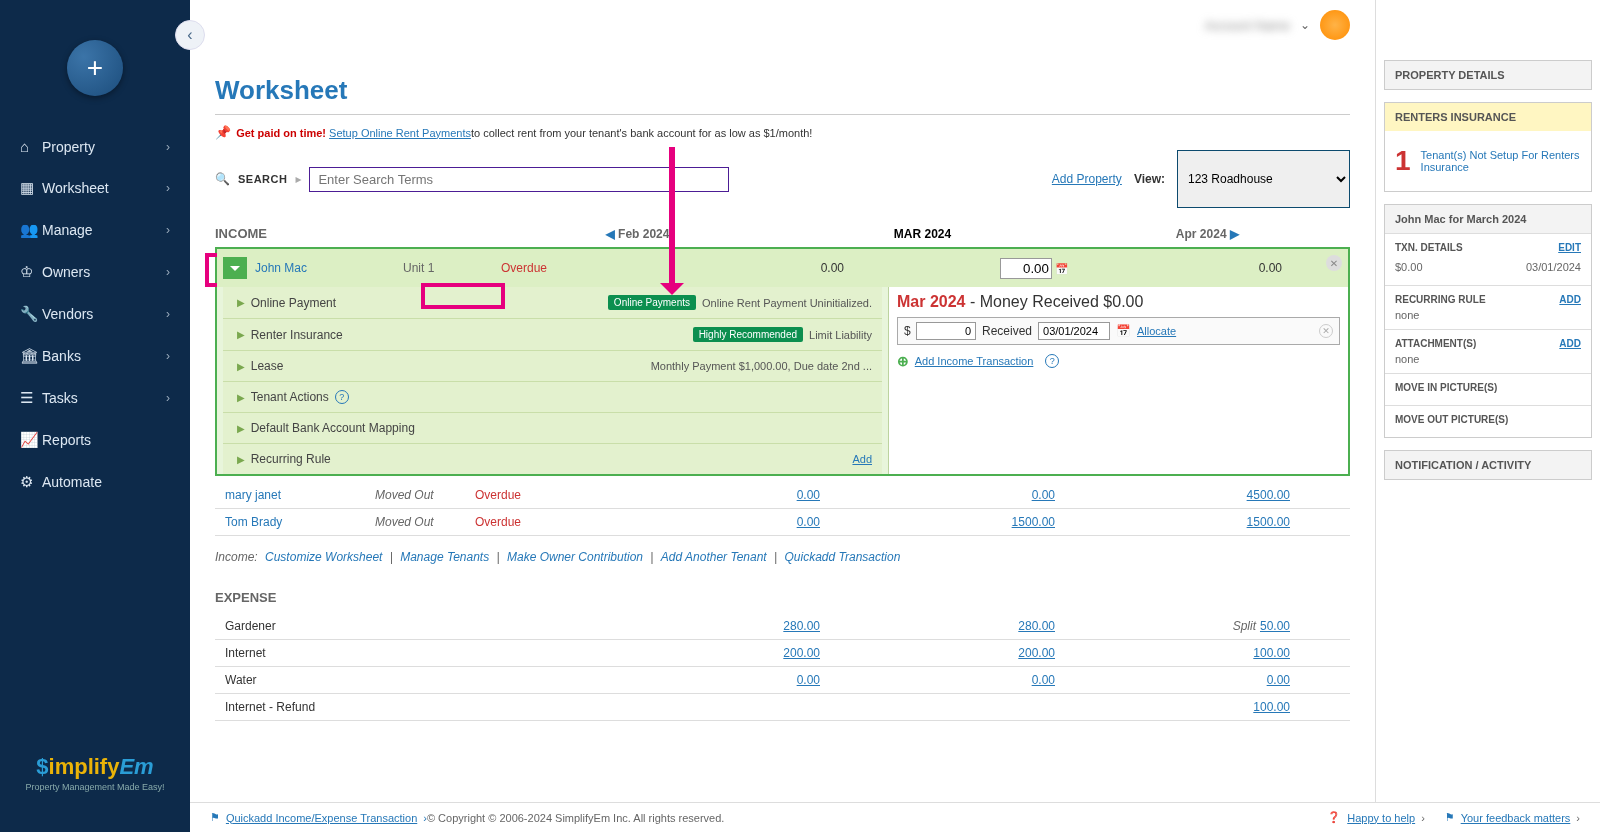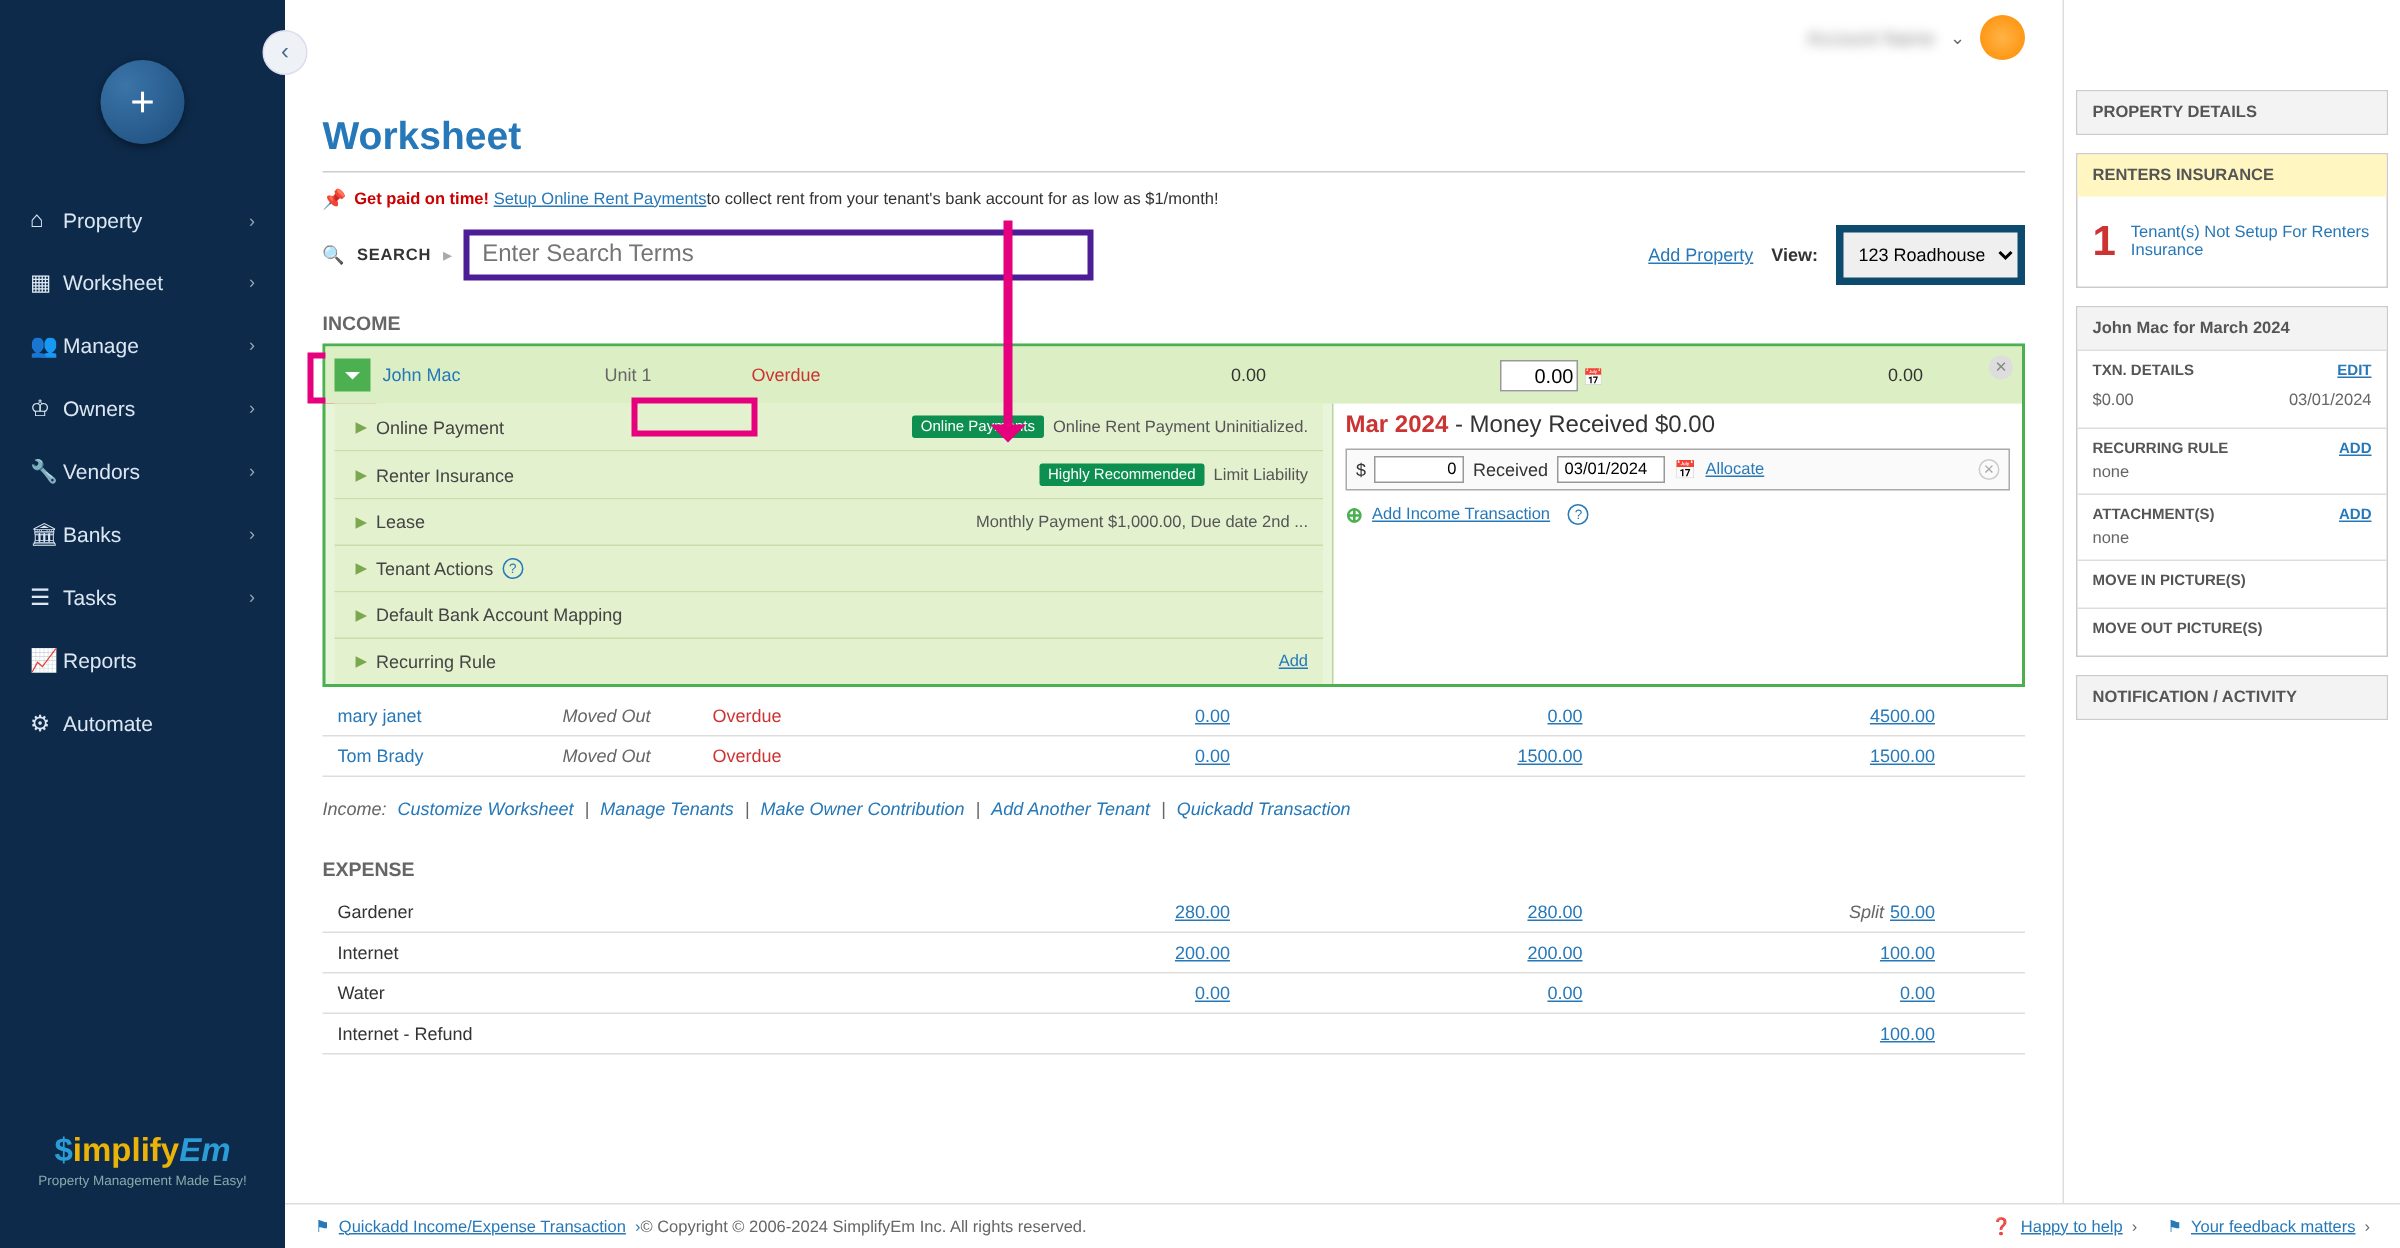--- a/index.html
+++ b/index.html
@@ -27,25 +27,25 @@
 h1.page-title{color:#2678b8;font-weight:bold;font-size:26px;margin:55px 0 8px}
 .divider{border-bottom:1px solid #ccc;margin-bottom:10px}
 .promo{display:flex;align-items:center;font-size:11px;margin-bottom:10px}
 .promo .pin{color:#c00;margin-right:5px;font-size:13px}
 .promo .t1{color:#c00;font-weight:bold}
 .promo a{color:#2678b8;text-decoration:underline}
 .srch-row{display:flex;align-items:center;justify-content:space-between;margin-bottom:18px}
 .srch-left{display:flex;align-items:center;gap:8px}
 .srch-left .mag{color:#888}
 .srch-left .slabel{font-weight:bold;font-size:11px;letter-spacing:.5px}
-.srch-left input{width:420px;padding:4px 8px;border:4px solid #4c1d95;font-size:16px}
+.srch-left input{width:420px;padding:4px 8px;border:1px solid #4c1d95;font-size:13px}
 .srch-right{display:flex;align-items:center;gap:12px}
 .srch-right a{color:#2678b8;text-decoration:underline;font-size:12px}
 .srch-right .vlabel{font-weight:bold;font-size:12px}
-.srch-right select{padding:7px 6px;border:5px solid #0c4a6e;font-size:12px;width:126px}
+.srch-right select{padding:20px 6px;border:1px solid #0c4a6e;font-size:12px;width:173px}
 .month-hdr{display:flex;align-items:center;font-weight:bold;color:#666;margin-bottom:6px}
 .month-hdr .mh-left{width:280px;font-size:13px}
 .month-hdr .mh-cols{flex:1;display:flex}
 .month-hdr .mh-cols>div{flex:1;text-align:center;font-size:12px}
 .month-hdr .arr{color:#2678b8;cursor:pointer}
 .row{display:flex;align-items:flex-end;border-bottom:1px solid #ddd;padding:6px 0;font-size:12px}
 .row .c-name{width:160px;padding-left:10px}
 .row .c-unit{width:100px;color:#666}
 .row .c-status{width:170px}
 .row .c-val{flex:1;text-align:right;padding-right:60px}
@@ -193,20 +193,25 @@
         </div>
         <div class="srch-right">
           <a href="#">Add Property</a>
           <span class="vlabel">View:</span>
           <select><option>123 Roadhouse</option></select>
         </div>
       </div>
 
       <div class="month-hdr">
         <div class="mh-left">INCOME</div>
+        <div class="mh-cols">
+          <div><span class="arr">◀</span> <span>Feb 2024</span></div>
+          <div style="color:#000">MAR 2024</div>
+          <div><span>Apr 2024</span> <span class="arr">▶</span></div>
+        </div>
       </div>
 
       <div class="expanded-block">
         <div class="hl-box" style="left:-12px;top:4px;width:46px;height:34px"></div>
         <div class="exp-row-main">
           <div class="dd-btn"></div>
           <div style="width:148px;color:#2678b8">John Mac</div>
           <div style="width:98px;color:#666">Unit 1</div>
           <div style="width:170px" class="overdue">Overdue</div>
           <div style="flex:1;text-align:right;padding-right:52px"><span class="amt">0.00</span></div>

